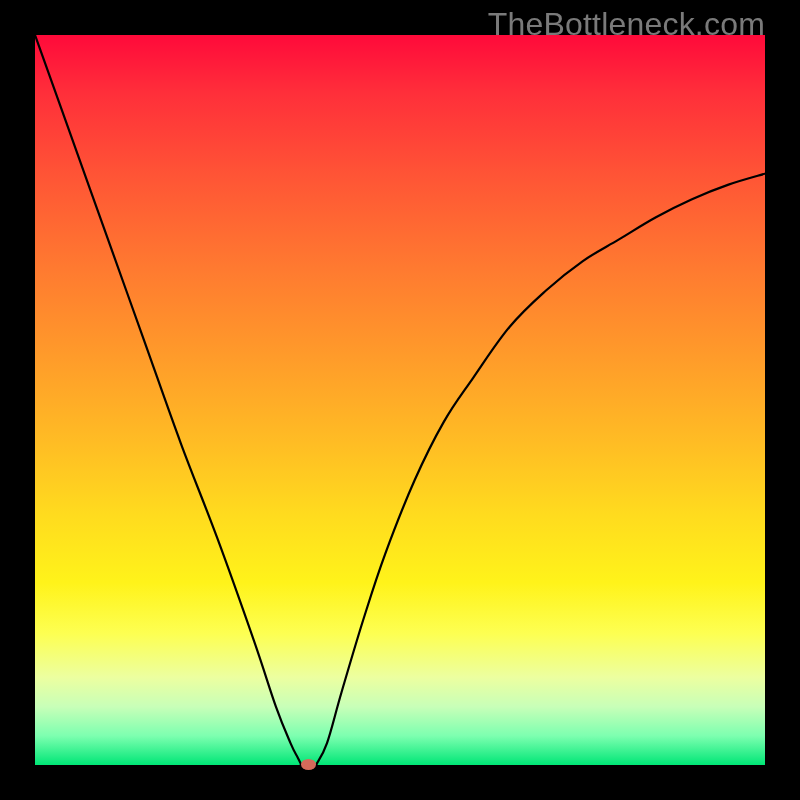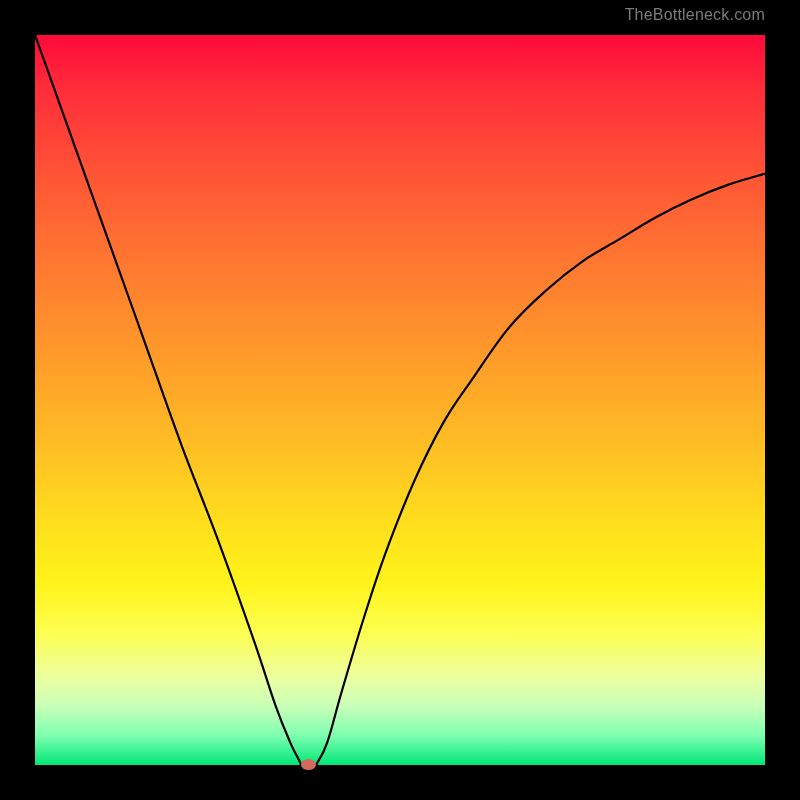--- a/index.html
+++ b/index.html
@@ -39,21 +39,21 @@
       #c8ffb8 92%,
       #7dffb0 96%,
       #00e676 100%
     );
   }
   .attribution {
     position: absolute;
     top: 6px;
     right: 35px;
     color: #7a7a7a;
-    font-size: 16px;
+    font-size: 32px;
     font-weight: 500;
     letter-spacing: 0.2px;
   }
   svg.curve {
     position: absolute;
     left: 0;
     top: 0;
     width: 730px;
     height: 730px;
     pointer-events: none;

